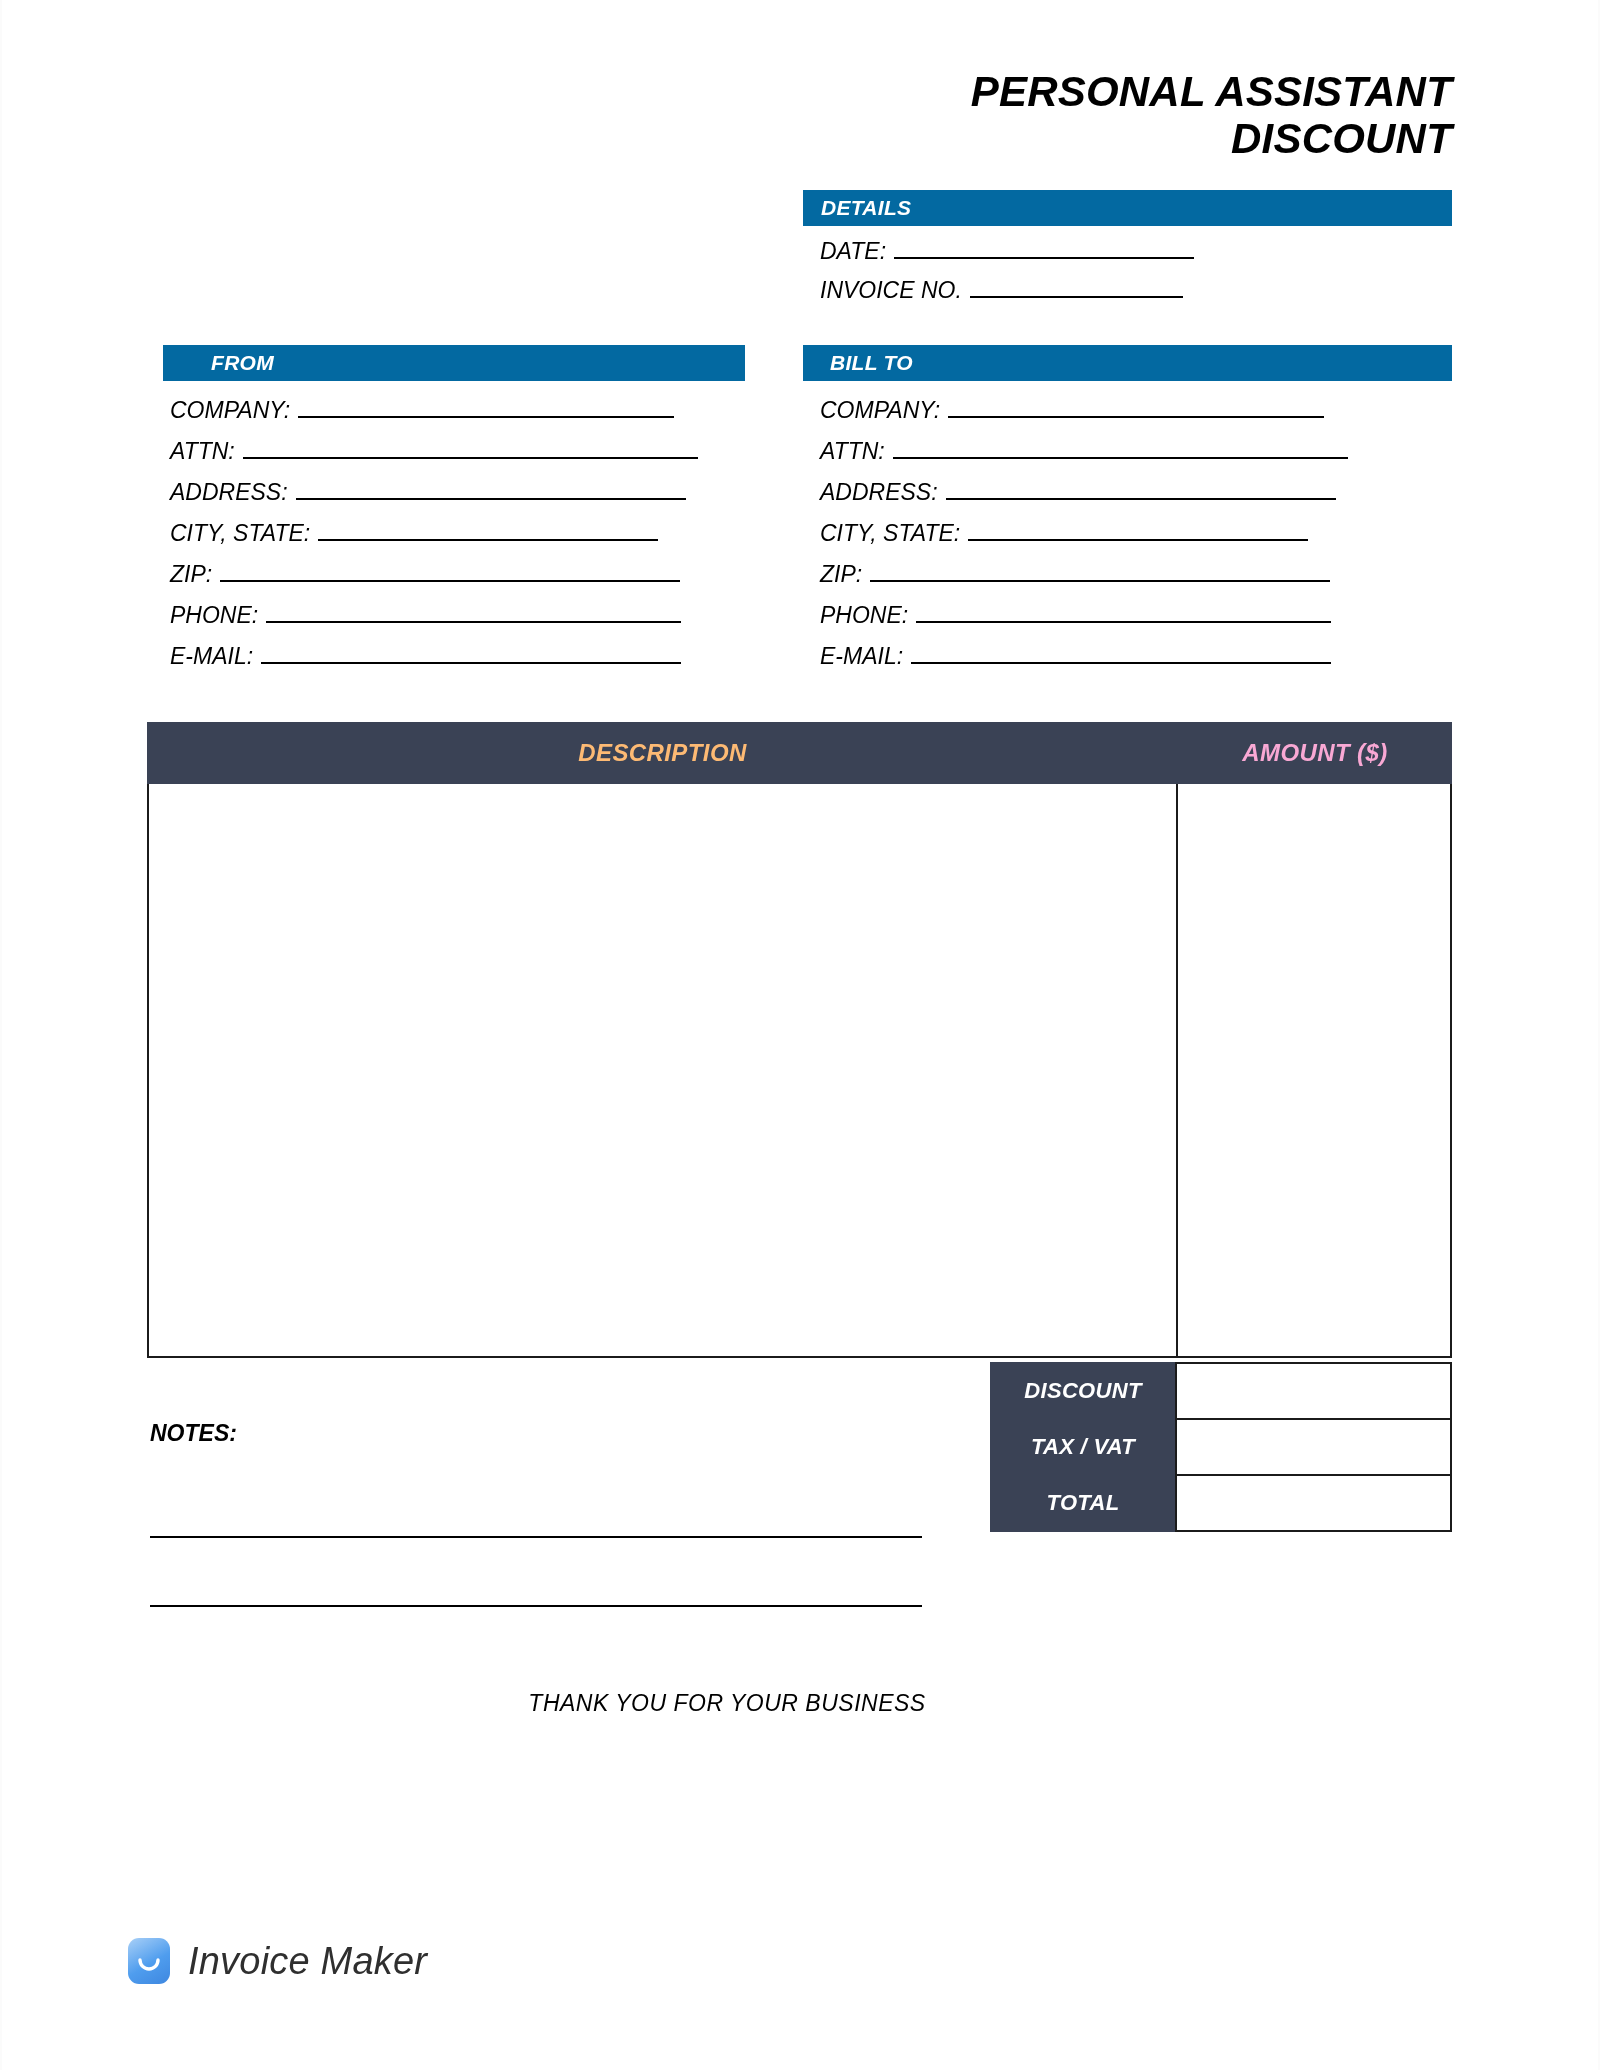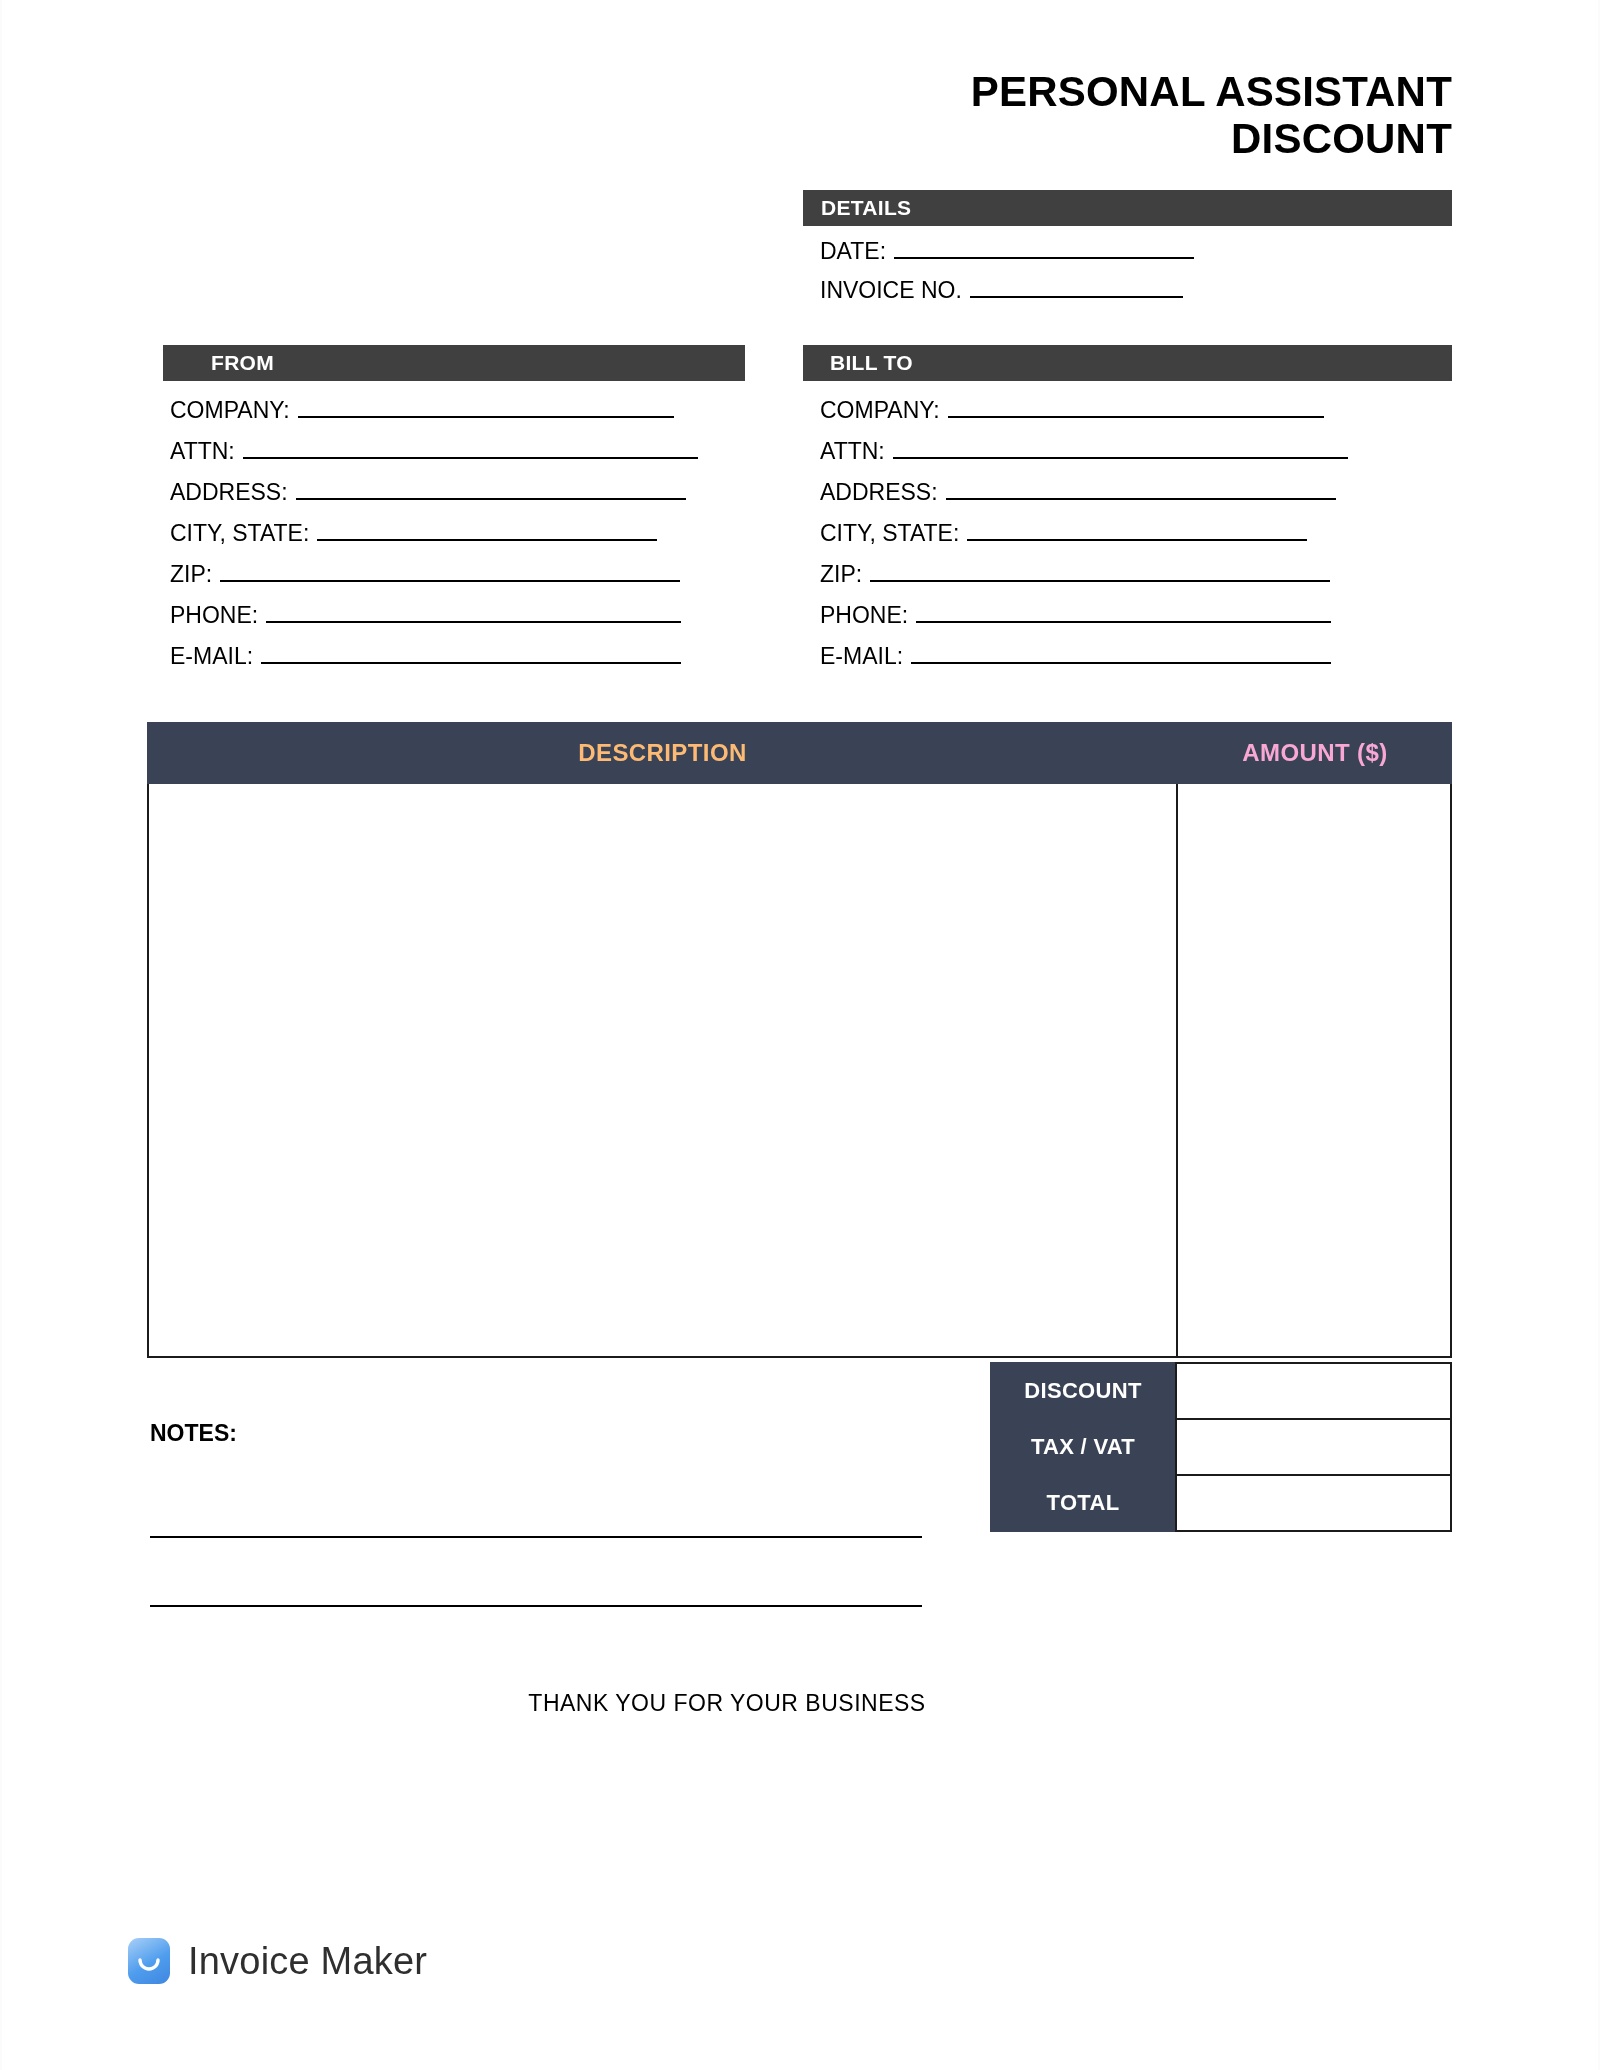--- a/index.html
+++ b/index.html
@@ -15,20 +15,21 @@
     position: relative;
     overflow: hidden;
   }
   .page {
     position: absolute;
     left: 0; top: 0;
     width: 1600px;
     height: 2070px;
     background: #ffffff;
     box-sizing: border-box;
+    font-style: italic;
   }
   .page-edge-left {
     position: absolute;
     left: 0; top: 0;
     width: 2px; height: 2070px;
     background: #fbfbfb;
   }
   .page-edge-right {
     position: absolute;
     right: 0; top: 0;
@@ -48,21 +49,21 @@
     font-size: 42px;
     font-weight: bold;
     letter-spacing: 0.2px;
     line-height: 1.12;
     white-space: nowrap;
   }
 
   
   .bar {
     position: absolute;
-    background: #404040;
+    background: #0369a1;
     color: #ffffff;
     font-size: 21px;
     font-weight: bold;
     display: flex;
     align-items: center;
     box-sizing: border-box;
     padding-left: 18px;
     letter-spacing: 0.3px;
   }
 

